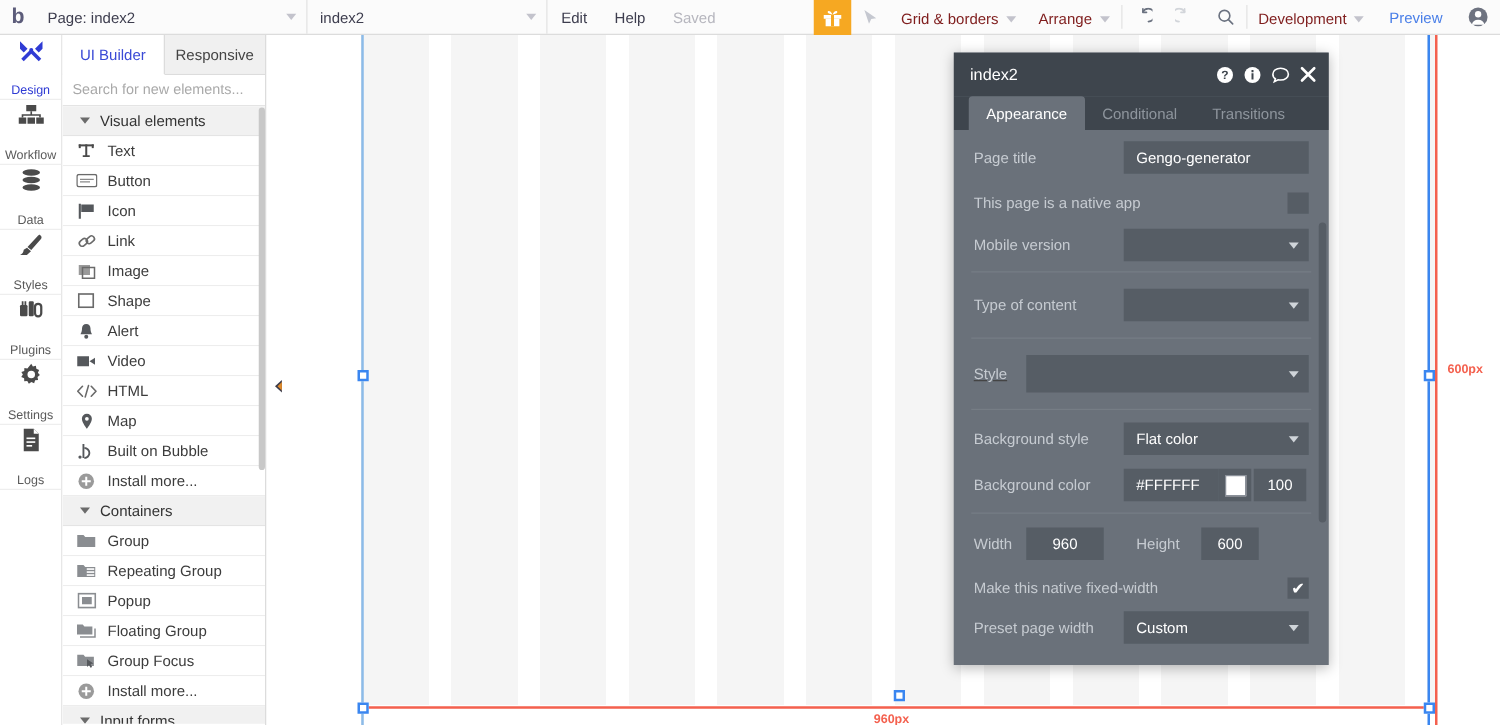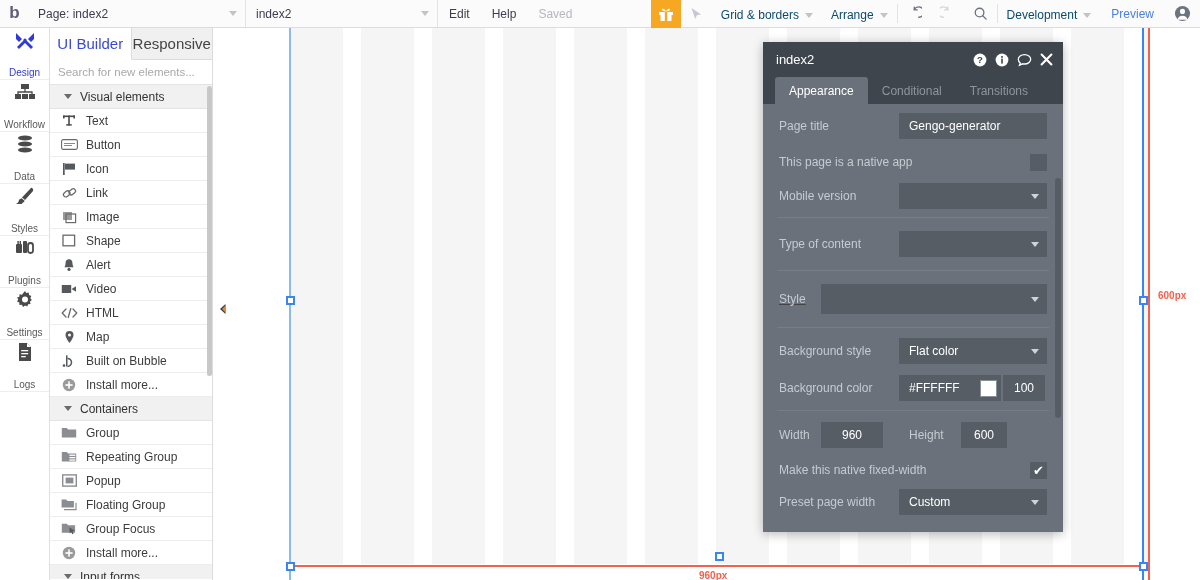--- a/index.html
+++ b/index.html
@@ -49,21 +49,21 @@
     width: 30px; height: 28px; background: #f6a822;
     display: flex; align-items: center; justify-content: center; cursor: pointer;
   }
   .tb-icobtn {
     display: flex; align-items: center; justify-content: center;
     padding: 0 9px; height: 100%; cursor: pointer;
   }
   .tb-div { width: 1px; background: #e3e3e3; margin: 4px 0; }
   .tb-drop {
     display: flex; align-items: center; gap: 6px; padding: 15px 9px; height: 100%;
-    color: #0c4a6e; font-size: 12px; cursor: pointer; white-space: nowrap;
+    color: #7f1d1d; font-size: 12px; cursor: pointer; white-space: nowrap;
   }
   .tb-drop .caret {
     width: 0; height: 0;
     border-left: 4px solid transparent; border-right: 4px solid transparent;
     border-top: 5px solid #c3c3cc;
   }
   .tb-preview { color: #4a7fe8; }
 
   
   .rail {
@@ -83,21 +83,21 @@
 
   
   .palette {
     position: absolute; left: 50px; top: 28px; width: 163px; height: 552px;
     background: #ffffff; border-right: 1px solid #dcdcdc;
     overflow: hidden;
   }
   .pal-tabs { display: flex; height: 32px; border-bottom: 1px solid #dcdcdc; background: #f4f4f4; }
   .pal-tab {
     flex: 1; display: flex; align-items: center; justify-content: center;
-    font-size: 15px; color: #444; cursor: pointer; background: #f0f0f0;
+    font-size: 12px; color: #444; cursor: pointer; background: #f0f0f0;
     border-right: 1px solid #dcdcdc;
   }
   .pal-tab:last-child { border-right: none; }
   .pal-tab.active { background: #ffffff; color: #3a4ad6; border-bottom: 1px solid #ffffff; margin-bottom: -1px; }
   .pal-search {
     height: 25px; display: flex; align-items: center; padding: 0 8px;
     border-bottom: 1px solid #e4e4e4; background: #fff;
     font-size: 11.5px; color: #a9a9a9; cursor: text;
   }
   .pal-list { height: 494px; overflow: hidden; position: relative; }

